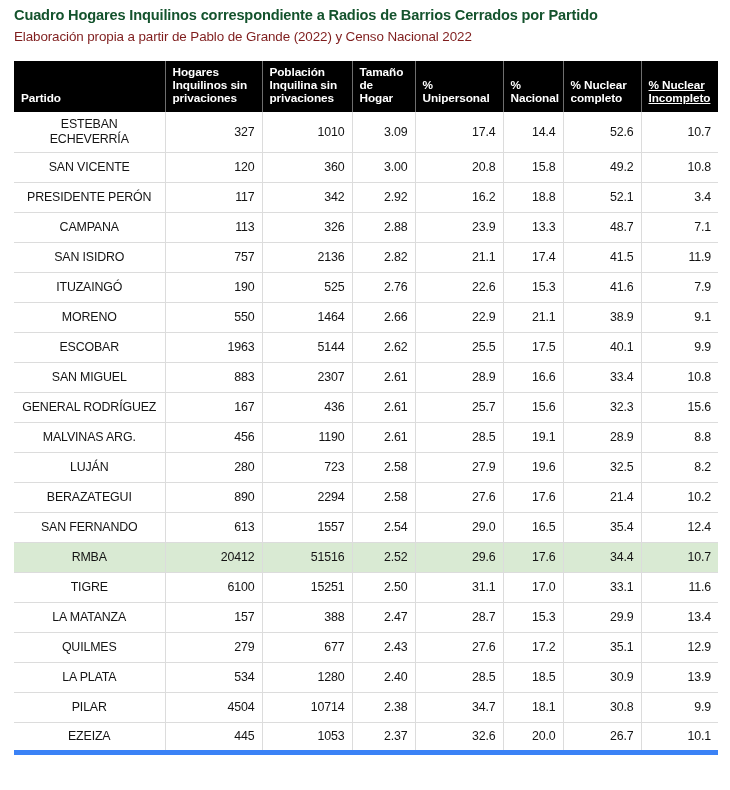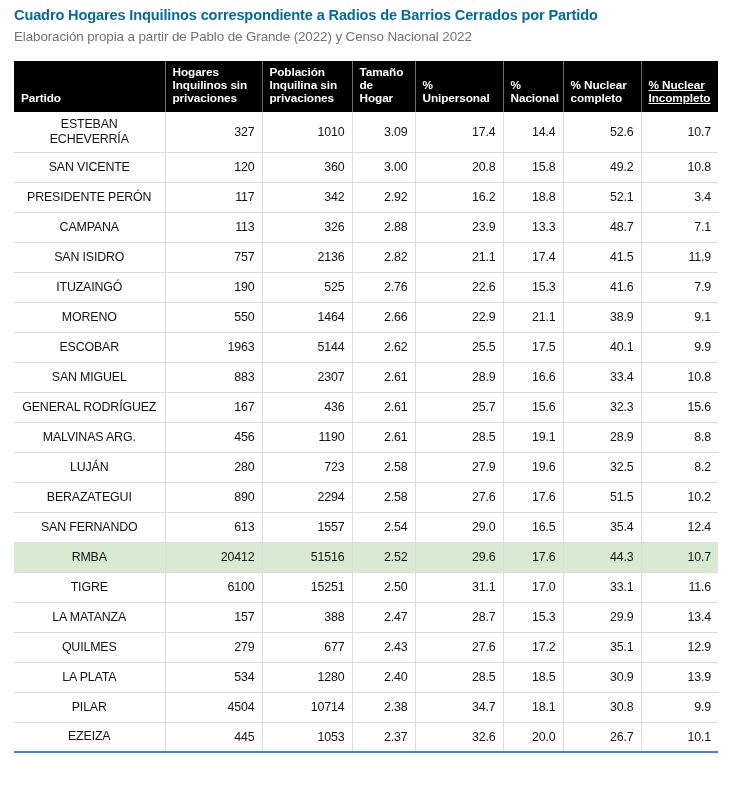--- a/index.html
+++ b/index.html
@@ -18,29 +18,29 @@
   .page {
     width: 730px;
     height: 790px;
     box-sizing: border-box;
     padding: 6px 12px 0 14px;
     position: relative;
   }
   .title {
     font-size: 14.6px;
     font-weight: bold;
-    color: #0369a1;
+    color: #14532d;
     letter-spacing: -0.15px;
     line-height: 19px;
     white-space: nowrap;
   }
   .subtitle {
     font-size: 13.4px;
     font-weight: normal;
-    color: #737373;
+    color: #7f1d1d;
     letter-spacing: -0.1px;
     line-height: 19px;
     margin-top: 2px;
     white-space: nowrap;
   }
   .table-wrap {
     margin-top: 15px;
     width: 704px;
   }
   table.data {
@@ -93,21 +93,21 @@
     line-height: 15px;
   }
   tbody td.num {
     text-align: right;
   }
   tbody tr.highlight td {
     background: #d9ead3;
     margin-left: 41px;
   }
   tbody tr:last-child td {
-    border-bottom: 2px solid #3b82f6;
+    border-bottom: 5px solid #3b82f6;
   }
 </style>
 </head>
 <body>
 
 <div class="page">
 
   <div class="title">Cuadro Hogares Inquilinos correspondiente a Radios de Barrios Cerrados por Partido</div>
   <div class="subtitle">Elaboración propia a partir de Pablo de Grande (2022) y Censo Nacional 2022</div>
 
@@ -256,41 +256,41 @@
             <td class="num">32.5</td>
             <td class="num">8.2</td>
           </tr>
           <tr>
             <td class="label">BERAZATEGUI</td>
             <td class="num">890</td>
             <td class="num">2294</td>
             <td class="num">2.58</td>
             <td class="num">27.6</td>
             <td class="num">17.6</td>
-            <td class="num">51.5</td>
+            <td class="num">21.4</td>
             <td class="num">10.2</td>
           </tr>
           <tr>
             <td class="label">SAN FERNANDO</td>
             <td class="num">613</td>
             <td class="num">1557</td>
             <td class="num">2.54</td>
             <td class="num">29.0</td>
             <td class="num">16.5</td>
             <td class="num">35.4</td>
             <td class="num">12.4</td>
           </tr>
           <tr class="highlight">
             <td class="label">RMBA</td>
             <td class="num">20412</td>
             <td class="num">51516</td>
             <td class="num">2.52</td>
             <td class="num">29.6</td>
             <td class="num">17.6</td>
-            <td class="num">44.3</td>
+            <td class="num">34.4</td>
             <td class="num">10.7</td>
           </tr>
           <tr>
             <td class="label">TIGRE</td>
             <td class="num">6100</td>
             <td class="num">15251</td>
             <td class="num">2.50</td>
             <td class="num">31.1</td>
             <td class="num">17.0</td>
             <td class="num">33.1</td>

